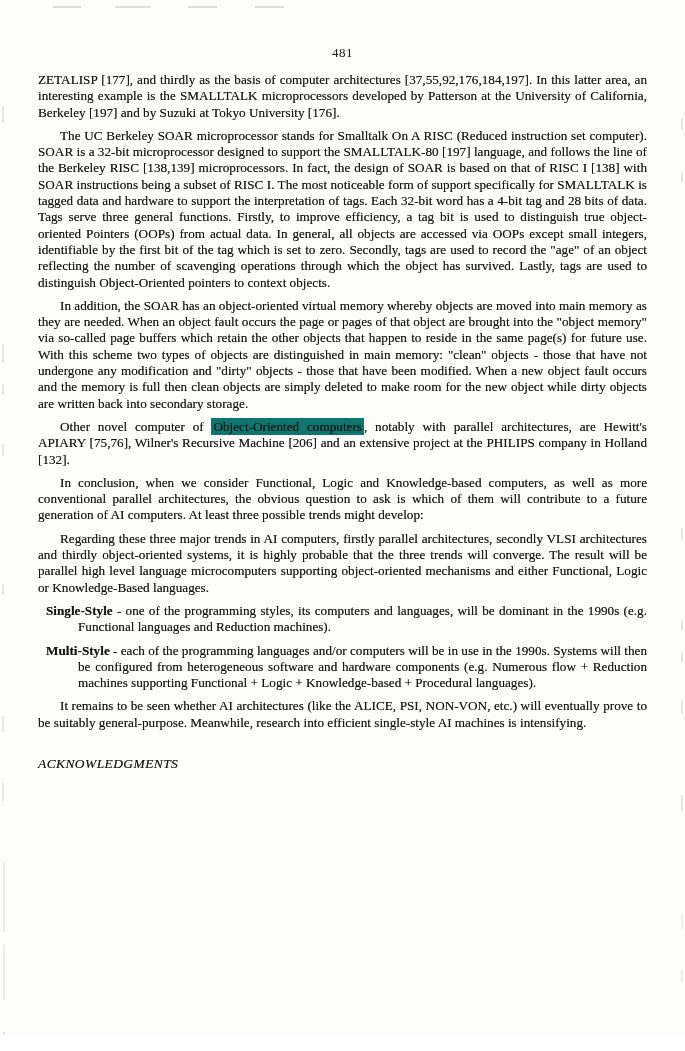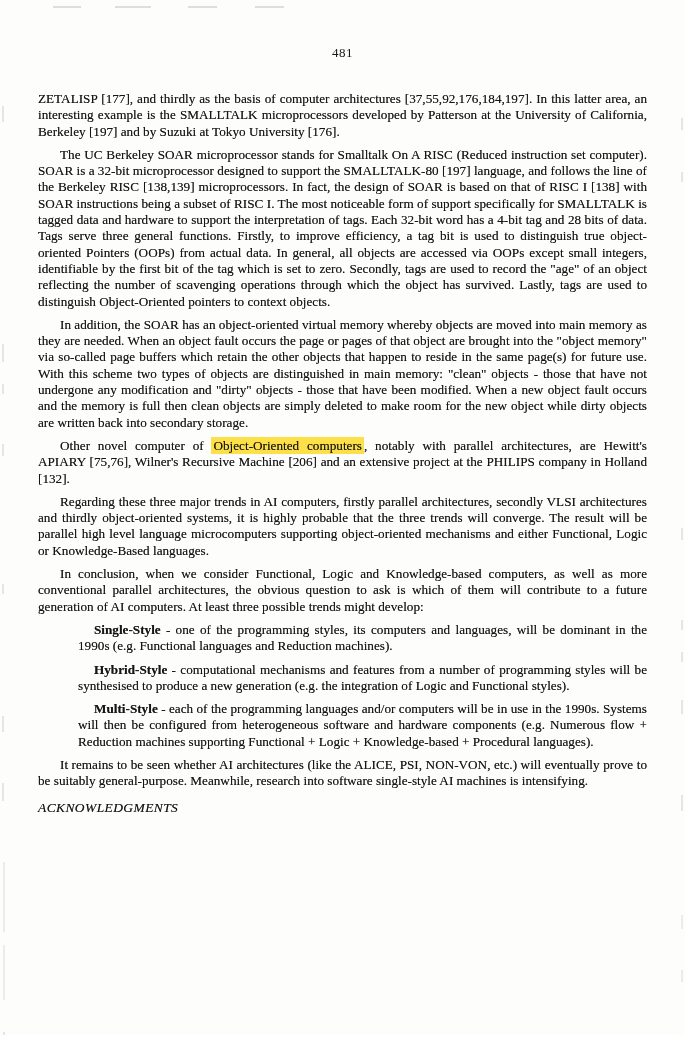--- a/index.html
+++ b/index.html
@@ -23,39 +23,39 @@
     letter-spacing: 0.5px;
     line-height: 16px;
   }
   p.para {
     margin: 0 0 7px 0;
     font-size: 13.2px;
     line-height: 16.3px;
     text-align: justify;
     text-shadow: 0 0 0.4px rgba(0,0,0,0.55);
   }
-  p.first { margin-top: 30px; }
+  p.first { margin-top: 11px; }
   p.indent { text-indent: 22px; }
   mark.hl {
     background: #f8f4a6;
     padding: 1px 2px;
     color: inherit;
   }
   .list-item {
     margin: 0 0 7px 8px;
     padding-left: 32px;
     text-indent: -32px;
     font-size: 13.2px;
     line-height: 16.3px;
     text-align: justify;
     text-shadow: 0 0 0.4px rgba(0,0,0,0.55);
   }
-  .list-item b { font-weight: bold; margin-left: 48px; }
+  .list-item b { font-weight: bold; }
   h2.ack-heading {
-    margin: 9px 0 7px 0;
+    margin: 24px 0 7px 0;
     font-size: 13.5px;
     font-style: italic;
     font-weight: normal;
     letter-spacing: 0.4px;
     line-height: 17px;
     text-shadow: 0 0 0.4px rgba(0,0,0,0.55);
   }
   .watermark {
     position: absolute;
     right: 4px;
@@ -112,33 +112,32 @@
 
   <div class="content">
     <div class="page-number">481</div>
 
     <p class="para first">ZETALISP [177], and thirdly as the basis of computer architectures [37,55,92,176,184,197]. In this latter area, an interesting example is the SMALLTALK microprocessors developed by Patterson at the University of California, Berkeley [197] and by Suzuki at Tokyo University [176].</p>
 
     <p class="para indent">The UC Berkeley SOAR microprocessor stands for Smalltalk On A RISC (Reduced instruction set computer). SOAR is a 32-bit microprocessor designed to support the SMALLTALK-80 [197] language, and follows the line of the Berkeley RISC [138,139] microprocessors. In fact, the design of SOAR is based on that of RISC I [138] with SOAR instructions being a subset of RISC I. The most noticeable form of support specifically for SMALLTALK is tagged data and hardware to support the interpretation of tags. Each 32-bit word has a 4-bit tag and 28 bits of data. Tags serve three general functions. Firstly, to improve efficiency, a tag bit is used to distinguish true object-oriented Pointers (OOPs) from actual data. In general, all objects are accessed via OOPs except small integers, identifiable by the first bit of the tag which is set to zero. Secondly, tags are used to record the "age" of an object reflecting the number of scavenging operations through which the object has survived. Lastly, tags are used to distinguish Object-Oriented pointers to context objects.</p>
 
     <p class="para indent">In addition, the SOAR has an object-oriented virtual memory whereby objects are moved into main memory as they are needed. When an object fault occurs the page or pages of that object are brought into the "object memory" via so-called page buffers which retain the other objects that happen to reside in the same page(s) for future use. With this scheme two types of objects are distinguished in main memory: "clean" objects - those that have not undergone any modification and "dirty" objects - those that have been modified. When a new object fault occurs and the memory is full then clean objects are simply deleted to make room for the new object while dirty objects are written back into secondary storage.</p>
 
-    <p class="para indent"><span>Other novel computer of </span><mark class="hl" style="background-color: #fde047;">Object-Oriented computers</mark><span>, notably with parallel architectures, are Hewitt's APIARY [75,76], Wilner's Recursive Machine [206] and an extensive project at the PHILIPS company in Holland [132].</span></p>
+    <p class="para indent"><span>Other novel computer of </span><mark class="hl" style="background-color: #0f766e;">Object-Oriented computers</mark><span>, notably with parallel architectures, are Hewitt's APIARY [75,76], Wilner's Recursive Machine [206] and an extensive project at the PHILIPS company in Holland [132].</span></p>
+
+    <p class="para indent">In conclusion, when we consider Functional, Logic and Knowledge-based computers, as well as more conventional parallel architectures, the obvious question to ask is which of them will contribute to a future generation of AI computers. At least three possible trends might develop:</p>
 
     <p class="para indent">Regarding these three major trends in AI computers, firstly parallel architectures, secondly VLSI architectures and thirdly object-oriented systems, it is highly probable that the three trends will converge. The result will be parallel high level language microcomputers supporting object-oriented mechanisms and either Functional, Logic or Knowledge-Based languages.</p>
 
-    <p class="para indent">In conclusion, when we consider Functional, Logic and Knowledge-based computers, as well as more conventional parallel architectures, the obvious question to ask is which of them will contribute to a future generation of AI computers. At least three possible trends might develop:</p>
-
     <p class="list-item"><b>Single-Style</b><span> - one of the programming styles, its computers and languages, will be dominant in the 1990s (e.g. Functional languages and Reduction machines).</span></p>
 
-    <p class="list-item"><b>Hybrid-Style</b><span> - computational mechanisms and features from a number of programming styles will be synthesised to produce a new generation (e.g. the integration of Logic and Functional styles).</span></p>
 
     <p class="list-item"><b>Multi-Style</b><span> - each of the programming languages and/or computers will be in use in the 1990s. Systems will then be configured from heterogeneous software and hardware components (e.g. Numerous flow + Reduction machines supporting Functional + Logic + Knowledge-based + Procedural languages).</span></p>
 
-    <p class="para indent">It remains to be seen whether AI architectures (like the ALICE, PSI, NON-VON, etc.) will eventually prove to be suitably general-purpose. Meanwhile, research into software single-style AI machines is intensifying.</p>
+    <p class="para indent">It remains to be seen whether AI architectures (like the ALICE, PSI, NON-VON, etc.) will eventually prove to be suitably general-purpose. Meanwhile, research into efficient single-style AI machines is intensifying.</p>
 
     <h2 class="ack-heading">ACKNOWLEDGMENTS</h2>
 
   </div>
 
   <div class="watermark">Copyrighted material</div>
 
 </div>
 
 </body></html>

